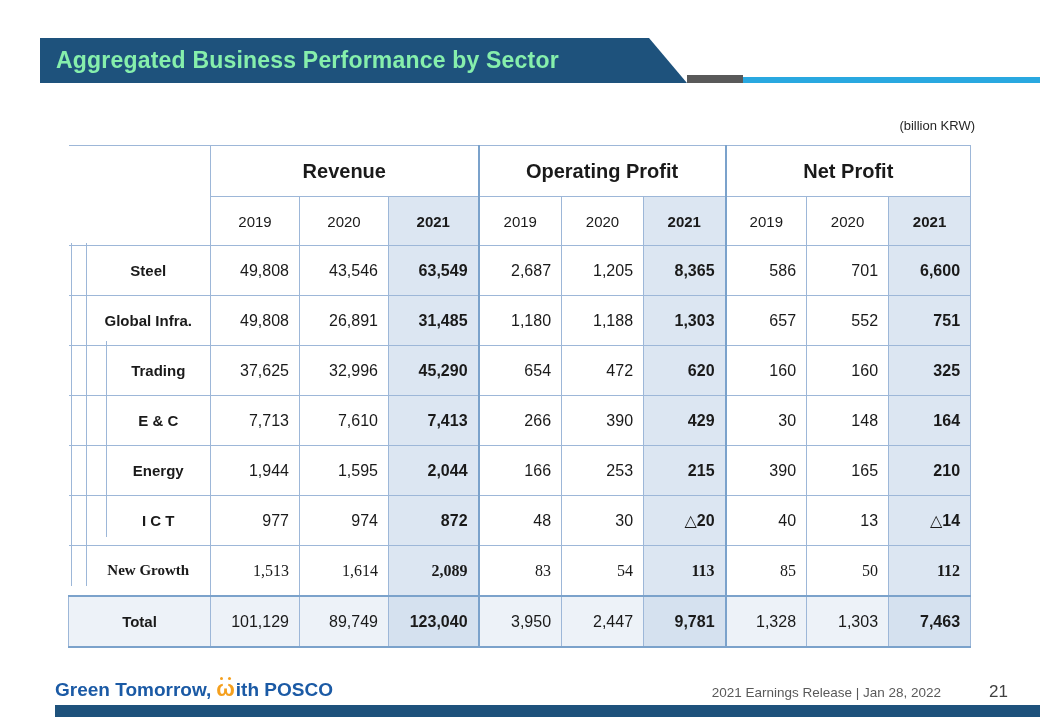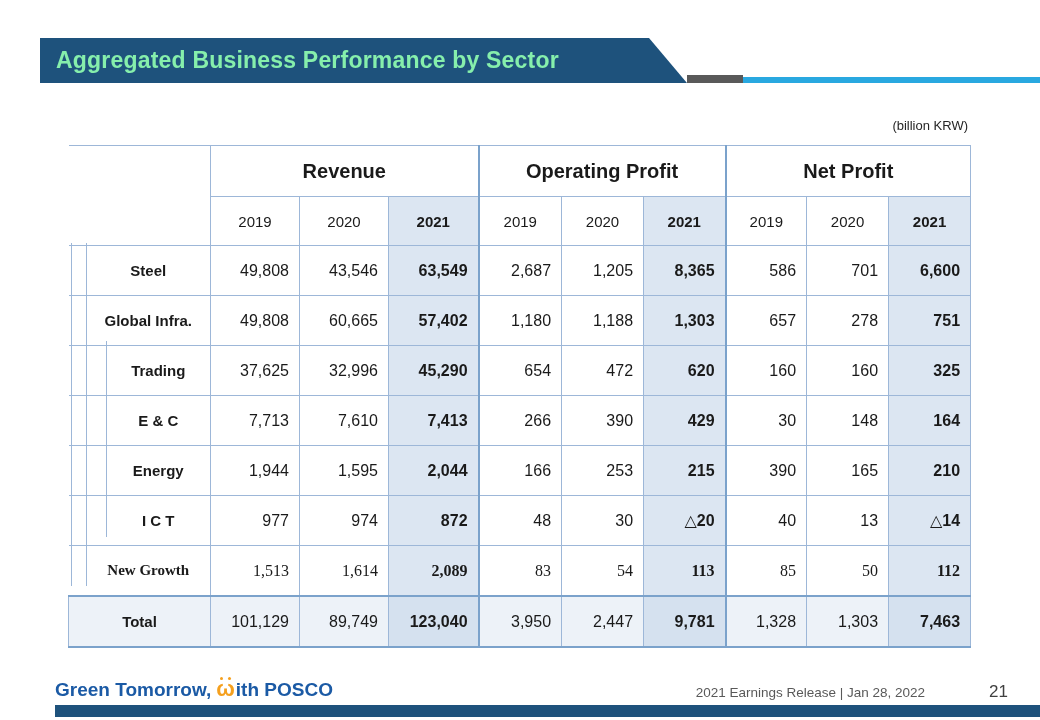--- a/index.html
+++ b/index.html
@@ -25,21 +25,21 @@
     background:var(--banner-navy);
     clip-path:polygon(0 0, calc(100% - 38px) 0, 100% 100%, 0 100%);
   }
   .banner h1{
     margin:0;padding:0 0 0 16px;line-height:45px;font-size:23px;font-weight:bold;color:#86efac;
     letter-spacing:.2px;white-space:nowrap;
   }
   .banner-gray{position:absolute;left:687px;top:75px;width:56px;height:8px;background:var(--accent-gray);}
   .banner-line{position:absolute;left:743px;top:77px;right:0;height:6px;background:var(--accent-blue);}
   
-  .unit{position:absolute;top:118px;right:72px;font-size:13px;color:#262626;}
+  .unit{position:absolute;top:118px;right:65px;font-size:13px;color:#262626;}
   
   .tablewrap{position:absolute;left:68px;top:145px;width:902px;}
   table{border-collapse:collapse;table-layout:fixed;width:902px;}
   th,td{padding:0;font-weight:normal;}
   thead .r1 th{height:50px;}
   thead .r2 th{height:48px;}
   tbody td{height:49px;}
   .corner{border-top:1px solid var(--table-line);border-right:1px solid var(--table-line);
           border-bottom:1px solid var(--table-line);}
   .metric{font-weight:bold;font-size:20px;text-align:center;
@@ -66,21 +66,21 @@
   .bracket-a{left:3px;top:98px;height:343px;}
   .bracket-b{left:18px;top:98px;height:343px;}
   .bracket-c{left:38px;top:196px;height:196px;}
   
   .logo{position:absolute;left:55px;top:678px;font-size:19px;font-weight:bold;
         color:var(--posco-blue);white-space:nowrap;text-align:center;}
   .wsym{position:relative;display:inline-block;color:var(--posco-orange);font-size:22px;
         margin:0 1px 0 5px;line-height:1;}
   .wsym::before{content:"";position:absolute;top:-1px;left:4px;width:3px;height:3px;border-radius:50%;
         background:var(--posco-orange);box-shadow:8px 0 0 var(--posco-orange);}
-  .footer-right{position:absolute;right:32px;top:682px;display:flex;align-items:baseline;gap:16px;}
+  .footer-right{position:absolute;right:32px;top:682px;display:flex;align-items:baseline;gap:0;}
   .release{font-size:13.5px;color:#595959;white-space:nowrap;}
   .pageno{font-size:17px;color:#404040;margin-left:48px;}
   .bottom-bar{position:absolute;left:55px;right:0;bottom:3px;height:12px;background:var(--banner-navy);}
 </style>
 </head>
 <body>
 
 <div class="banner">
   <h1>Aggregated Business Performance by Sector</h1>
 </div>
@@ -131,27 +131,27 @@
           <td class="num gstart">2,687</td>
           <td class="num">1,205</td>
           <td class="num col2021">8,365</td>
           <td class="num gstart">586</td>
           <td class="num">701</td>
           <td class="num col2021">6,600</td>
         </tr>
         <tr>
           <td class="lbl lv1">Global Infra.</td>
           <td class="num">49,808</td>
-          <td class="num">60,665</td>
-          <td class="num col2021">57,402</td>
+          <td class="num">26,891</td>
+          <td class="num col2021">31,485</td>
           <td class="num gstart">1,180</td>
           <td class="num">1,188</td>
           <td class="num col2021">1,303</td>
           <td class="num gstart">657</td>
-          <td class="num">278</td>
+          <td class="num">552</td>
           <td class="num col2021">751</td>
         </tr>
         <tr>
           <td class="lbl lv2">Trading</td>
           <td class="num">37,625</td>
           <td class="num">32,996</td>
           <td class="num col2021">45,290</td>
           <td class="num gstart">654</td>
           <td class="num">472</td>
           <td class="num col2021">620</td>

